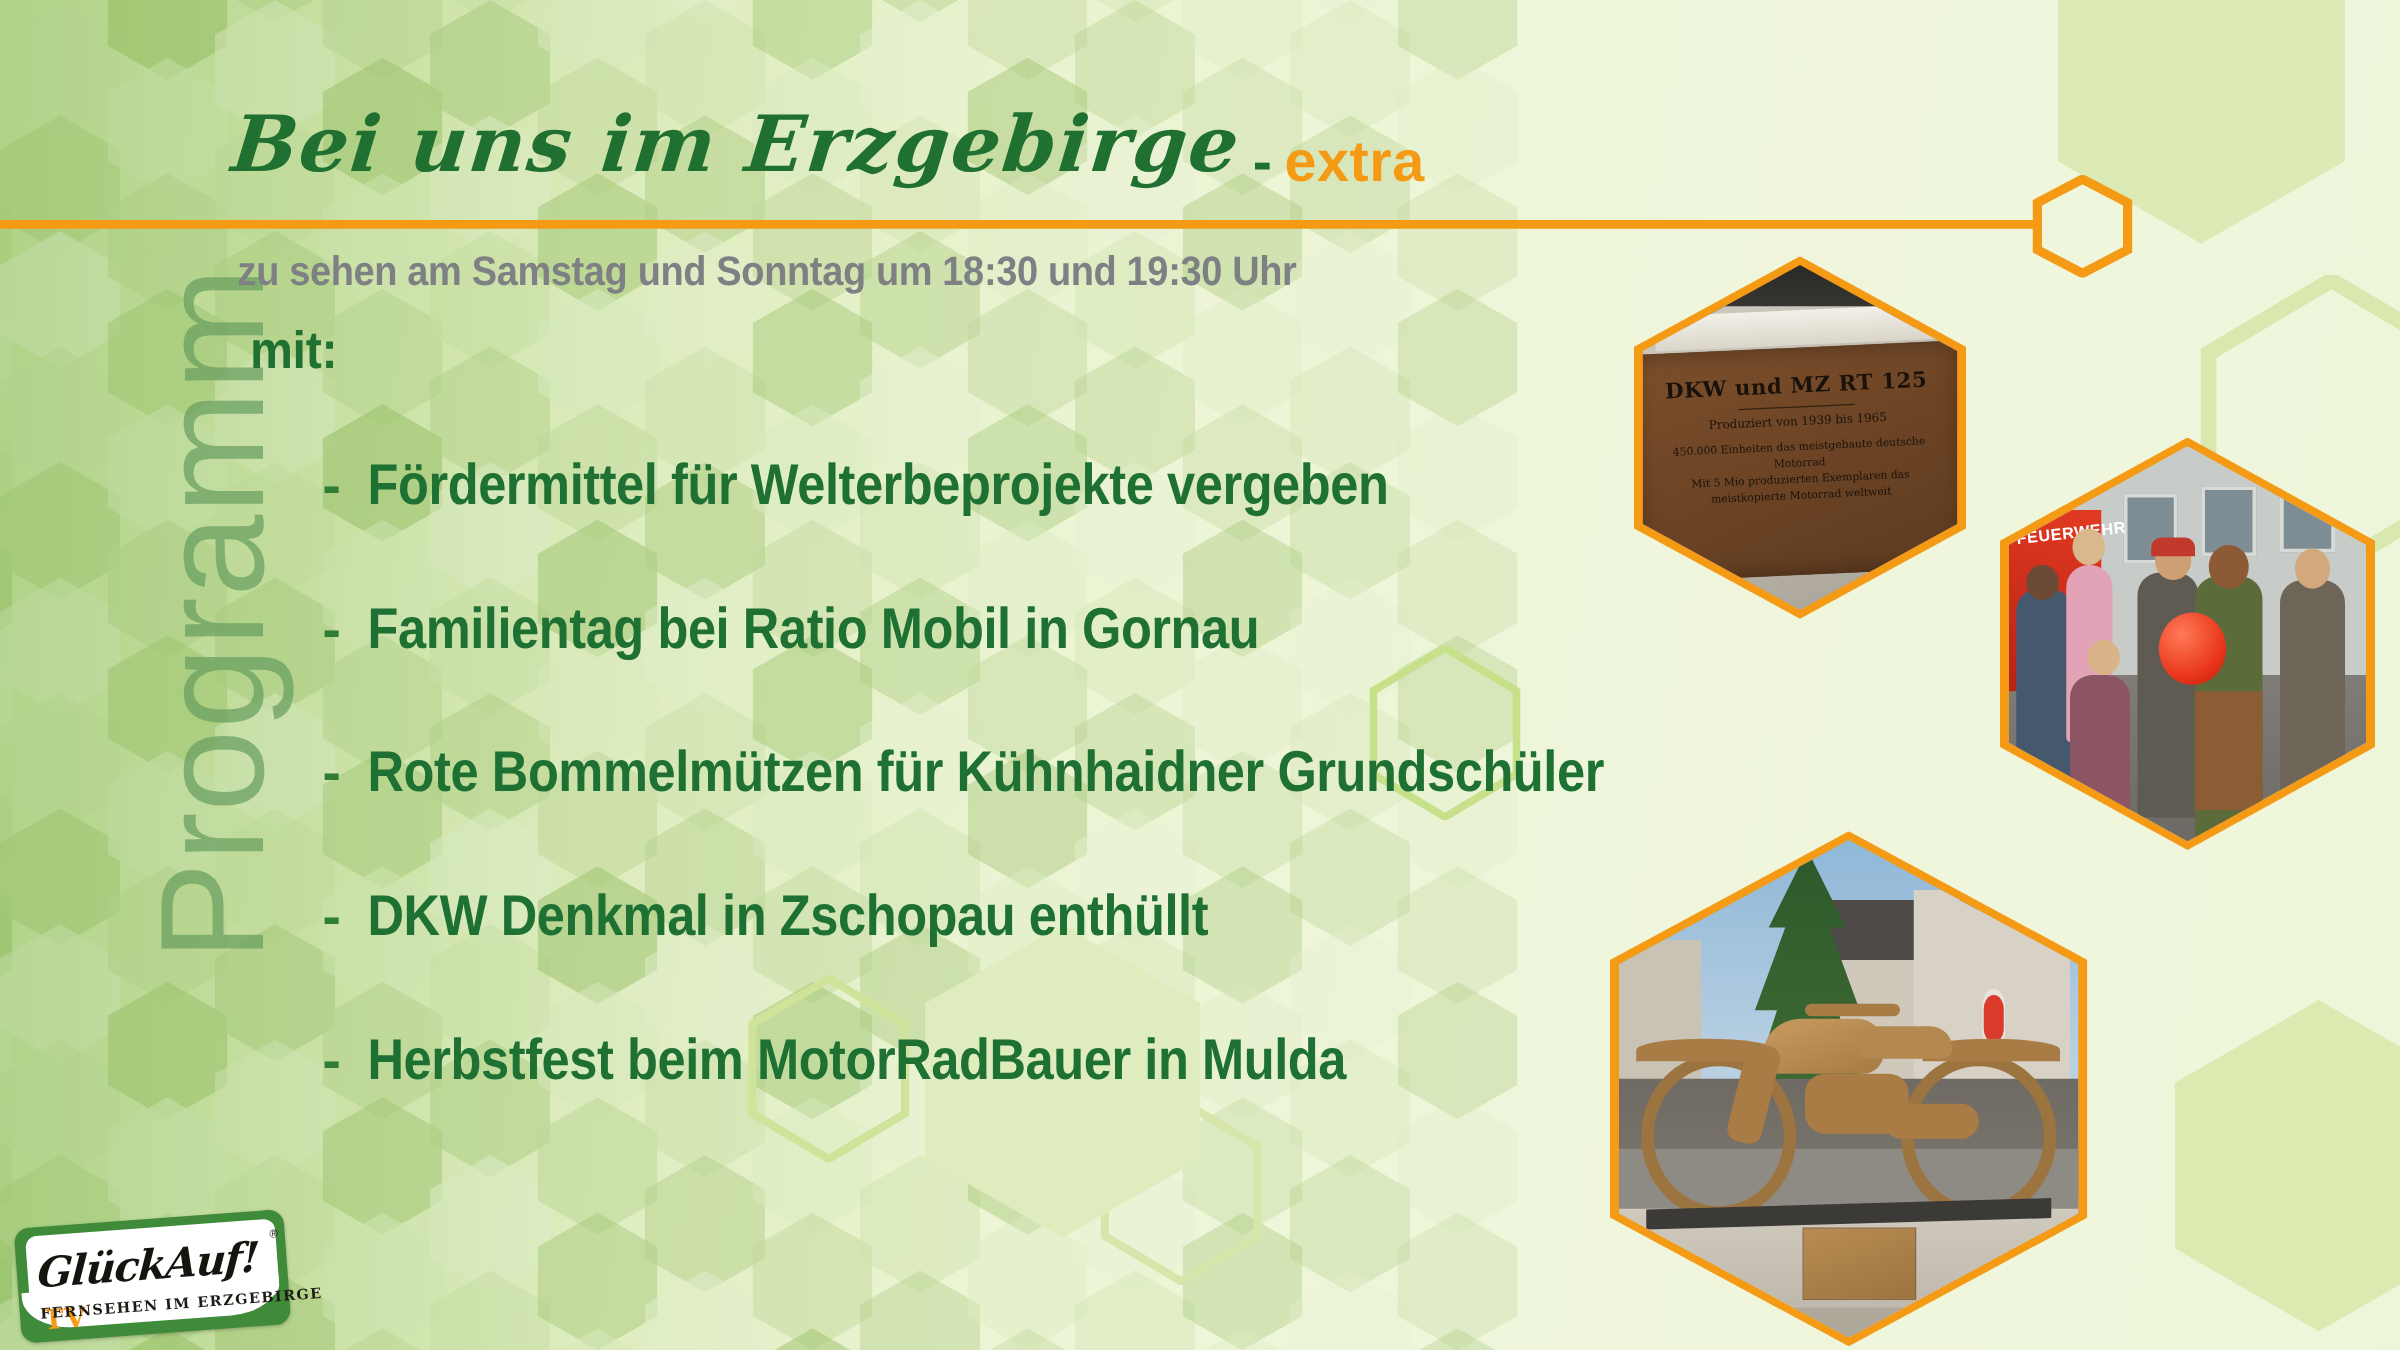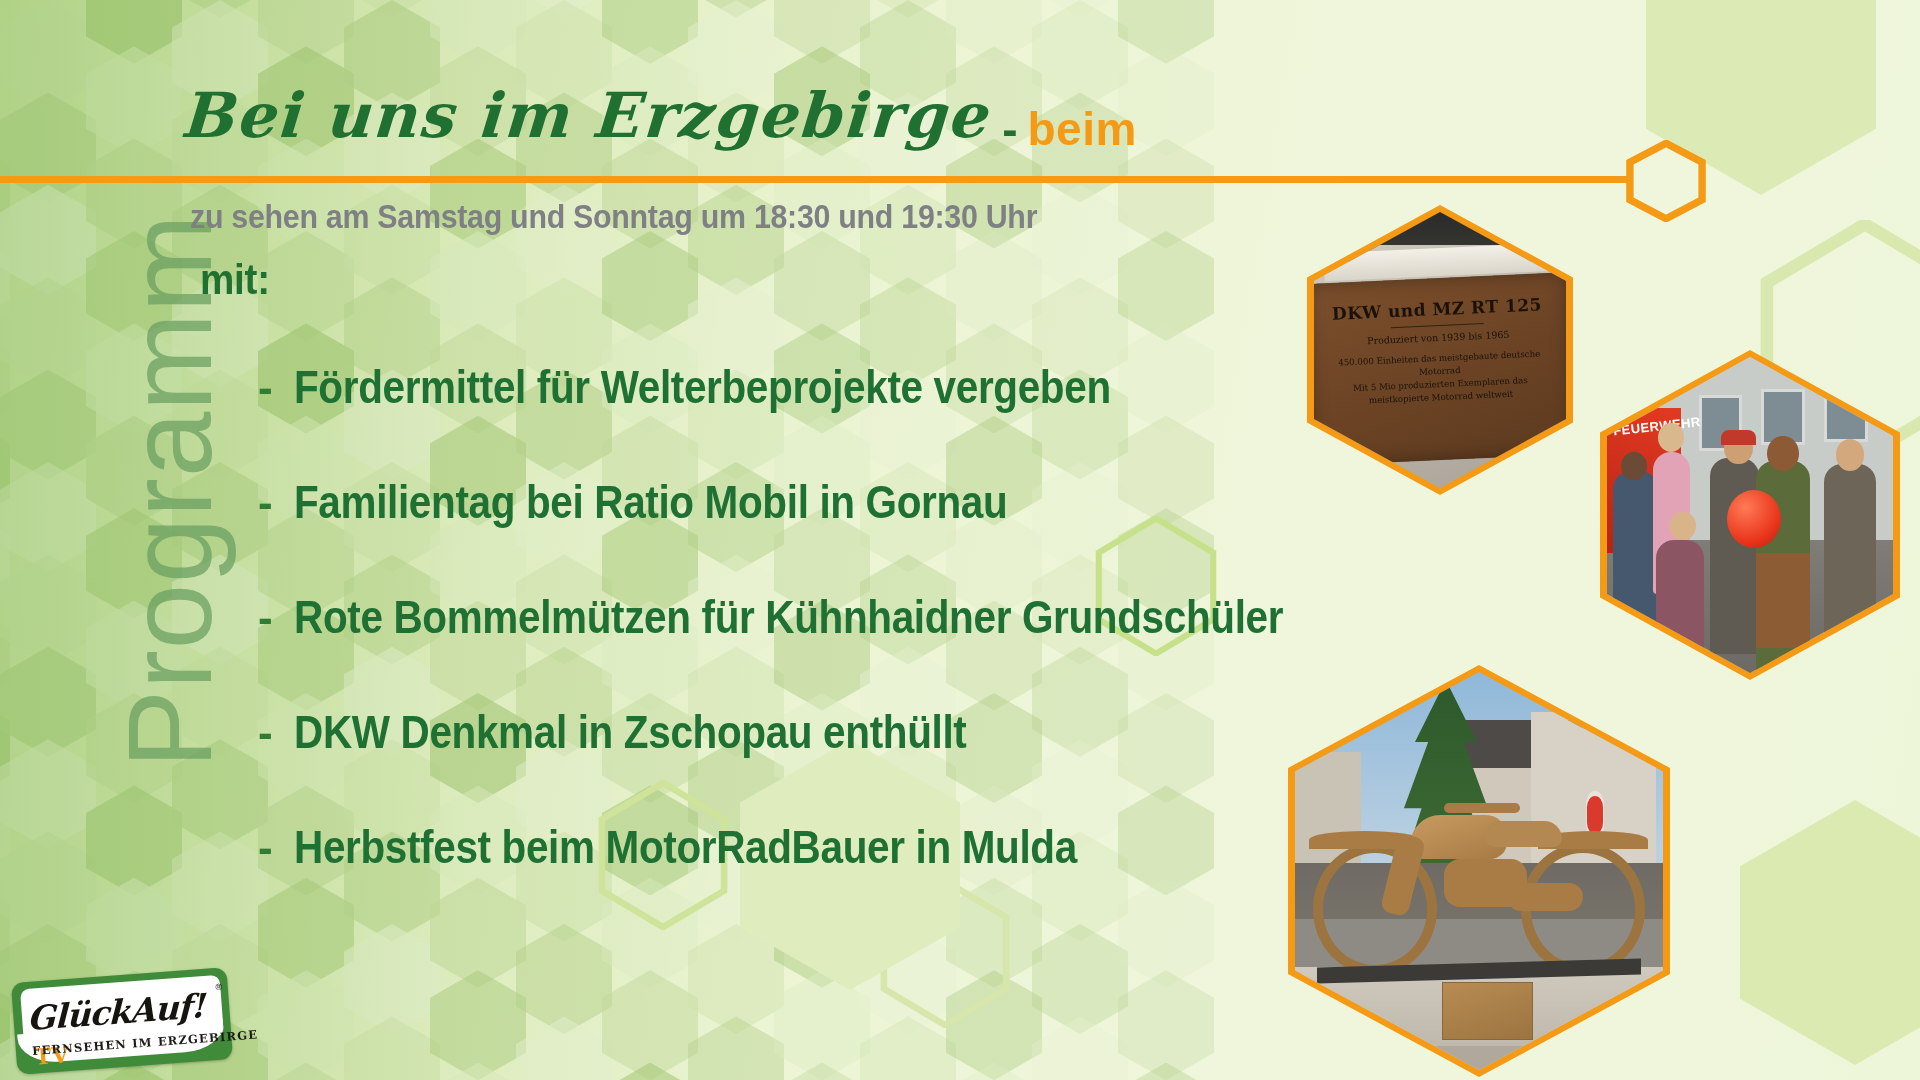--- a/index.html
+++ b/index.html
@@ -797,21 +797,21 @@
   <div class="hexfill" style="left:740px;top:740px;width:220px;height:250px;">
       <i style="background:#dfecbd;"></i>
     </div>
   <div class="hexfill" style="left:1740px;top:800px;width:230px;height:265px;">
       <i style="background:#dbeab1;"></i>
     </div>
 
   <div class="programm">Programm</div>
 
   <div class="title">
-    <span class="script">Bei uns im Erzgebirge</span><span class="dash">-</span><span class="extra">beim</span>
+    <span class="script">Bei uns im Erzgebirge</span><span class="dash">-</span><span class="extra">extra</span>
   </div>
   <div class="rule"></div>
   <div class="rulehex">
     <svg width="82" height="82" viewBox="0 0 100 100">
       <polygon points="50,4 94,27 94,73 50,96 6,73 6,27" fill="none" stroke="#f59a14" stroke-width="9"></polygon>
     </svg>
   </div>
 
   <div class="subtitle">zu sehen am Samstag und Sonntag um 18:30 und 19:30 Uhr</div>
   <div class="mit">mit:</div>

